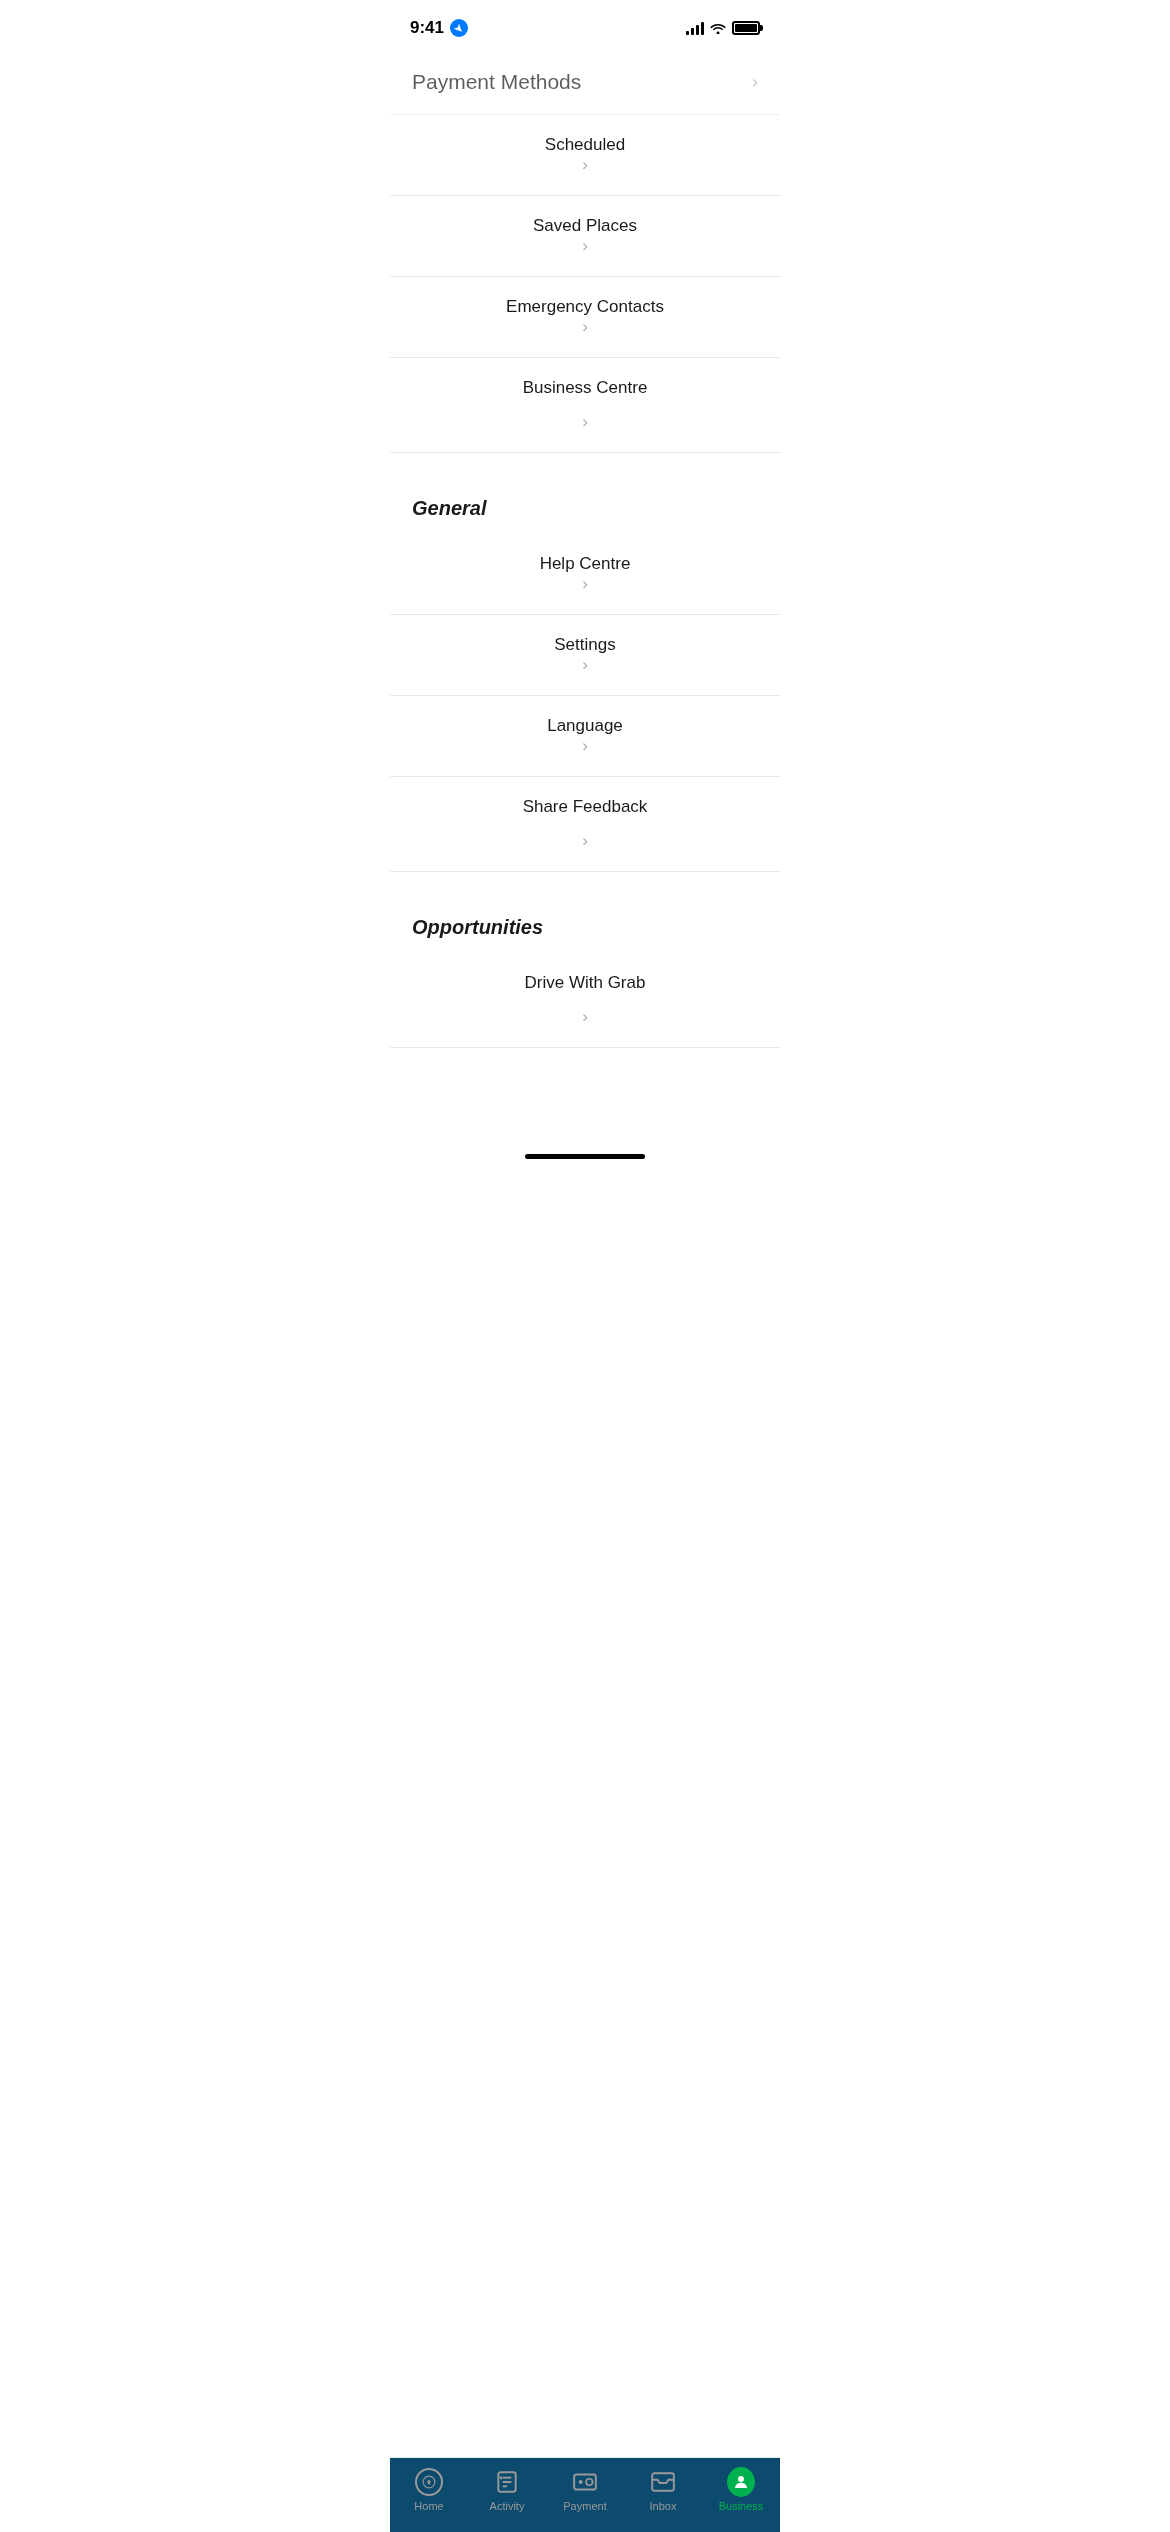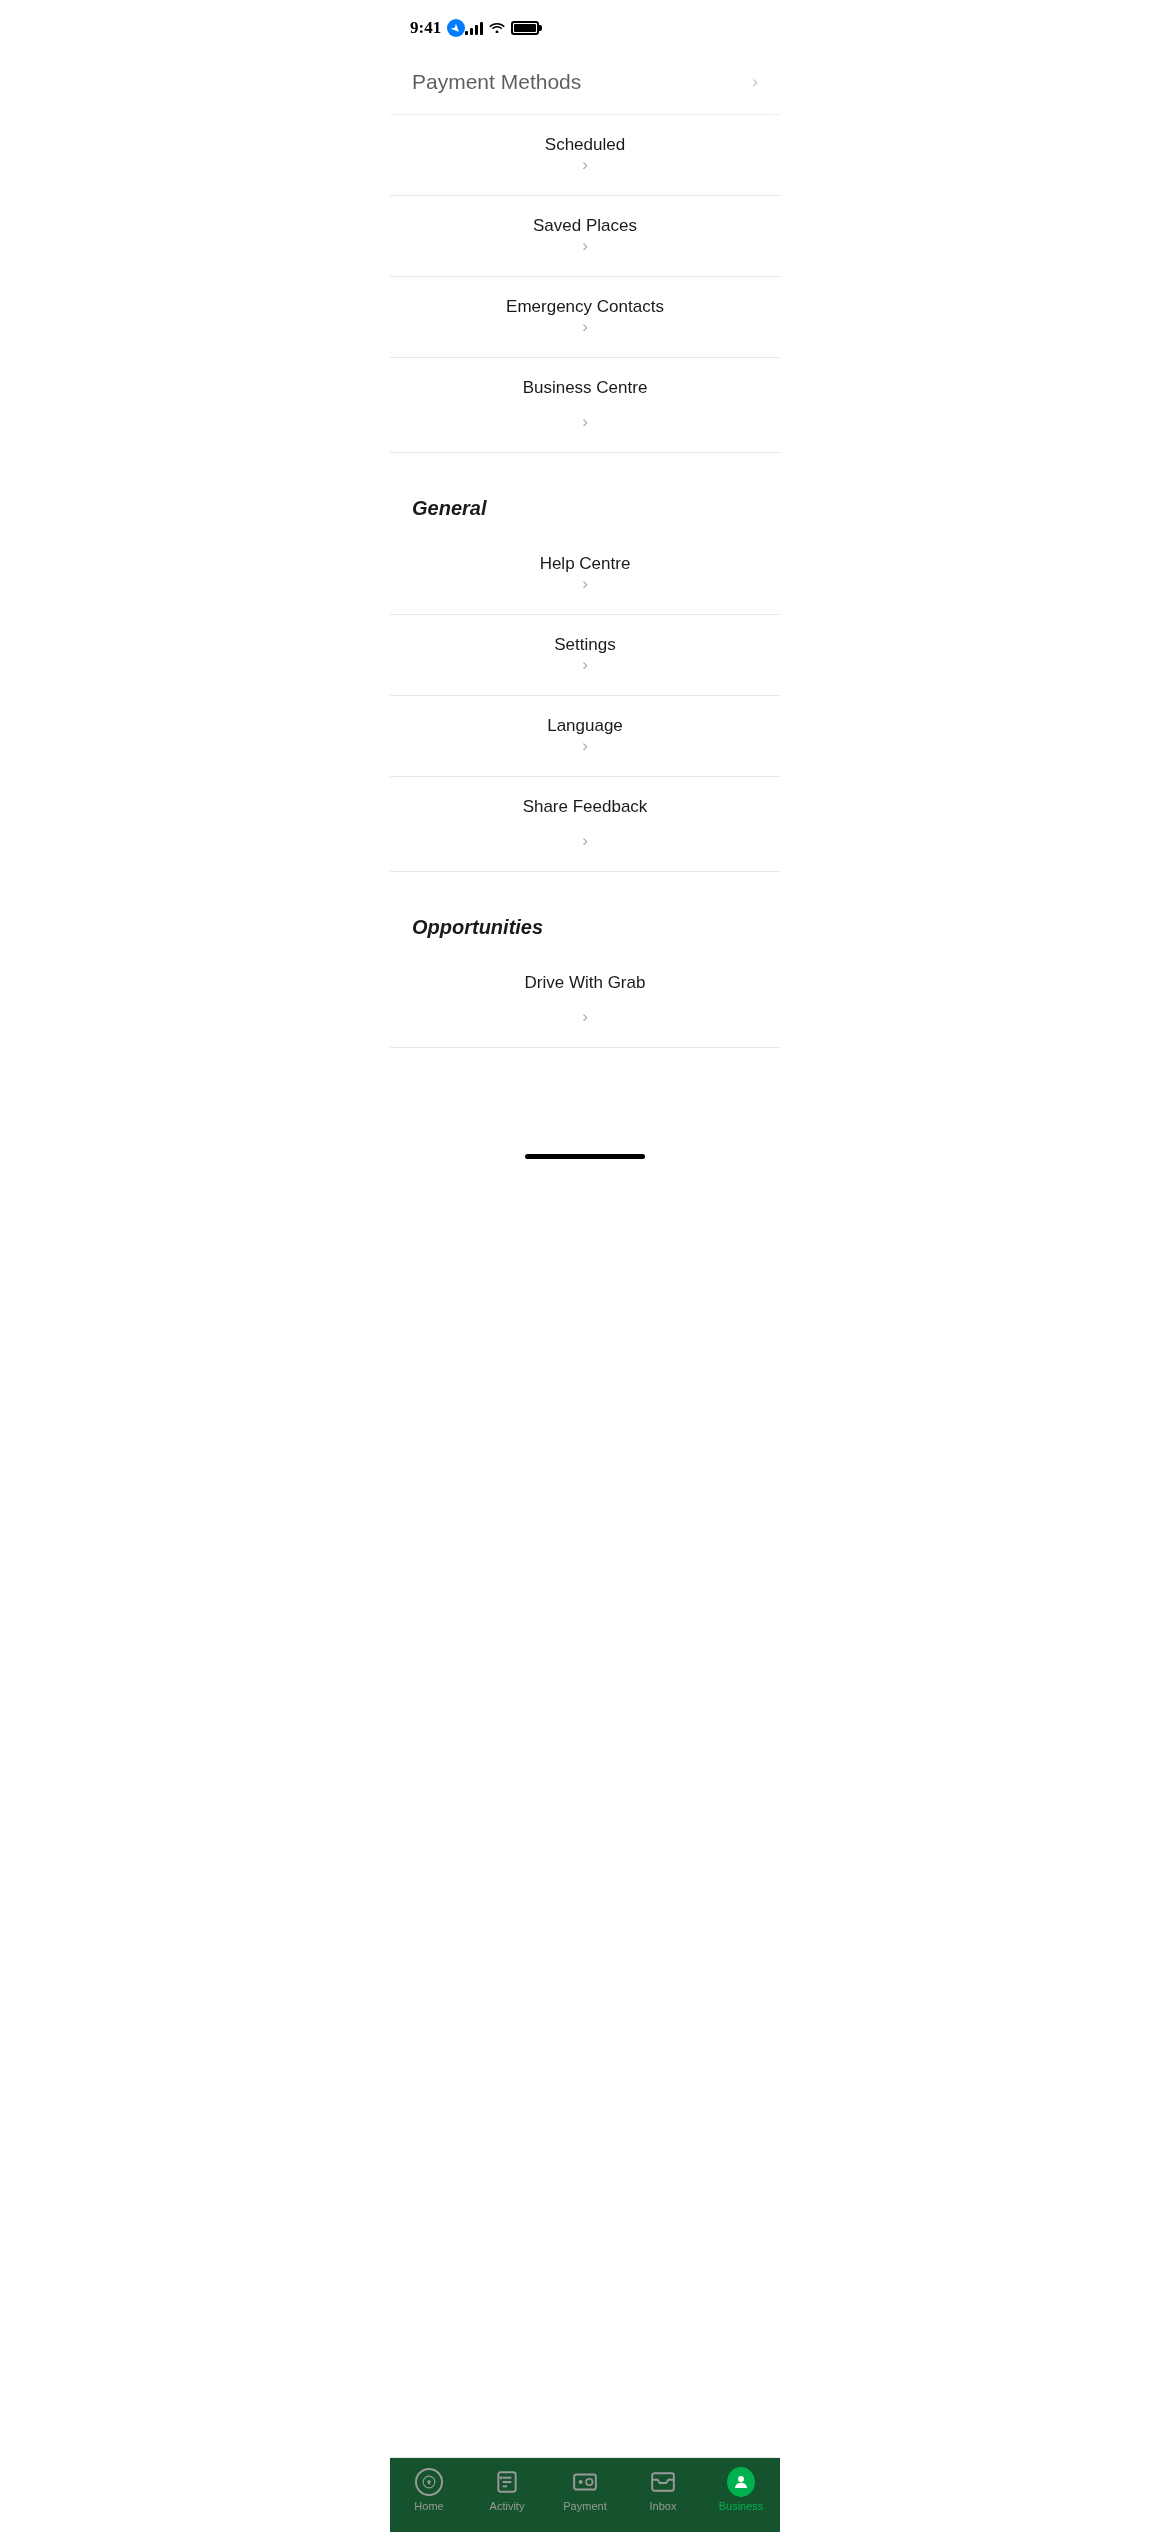--- a/index.html
+++ b/index.html
@@ -14,24 +14,24 @@
       background: #ffffff;
       width: 390px;
       min-height: 844px;
       margin: 0 auto;
       position: relative;
       overflow-x: hidden;
     }
 
     .status-bar {
       display: flex;
+      justify-content: space-between;
       align-items: center;
       padding: 14px 20px 8px 20px;
       height: 50px;
-      font-family: Liberation Serif, serif;
     }
 
     .status-time {
       font-size: 17px;
       font-weight: 700;
       color: #000;
       display: flex;
       align-items: center;
       gap: 6px;
     }
@@ -164,21 +164,21 @@
       color: #1a1a1a;
       font-weight: 400;
     }
 
     .bottom-nav {
       position: fixed;
       bottom: 0;
       left: 50%;
       transform: translateX(-50%);
       width: 390px;
-      background: #14532d;
+      background: #0c4a6e;
       border-top: 1px solid #e8e8e8;
       display: flex;
       justify-content: space-around;
       align-items: flex-end;
       padding: 10px 0 20px 0;
       z-index: 100;
     }
 
     .nav-item {
       display: flex;

